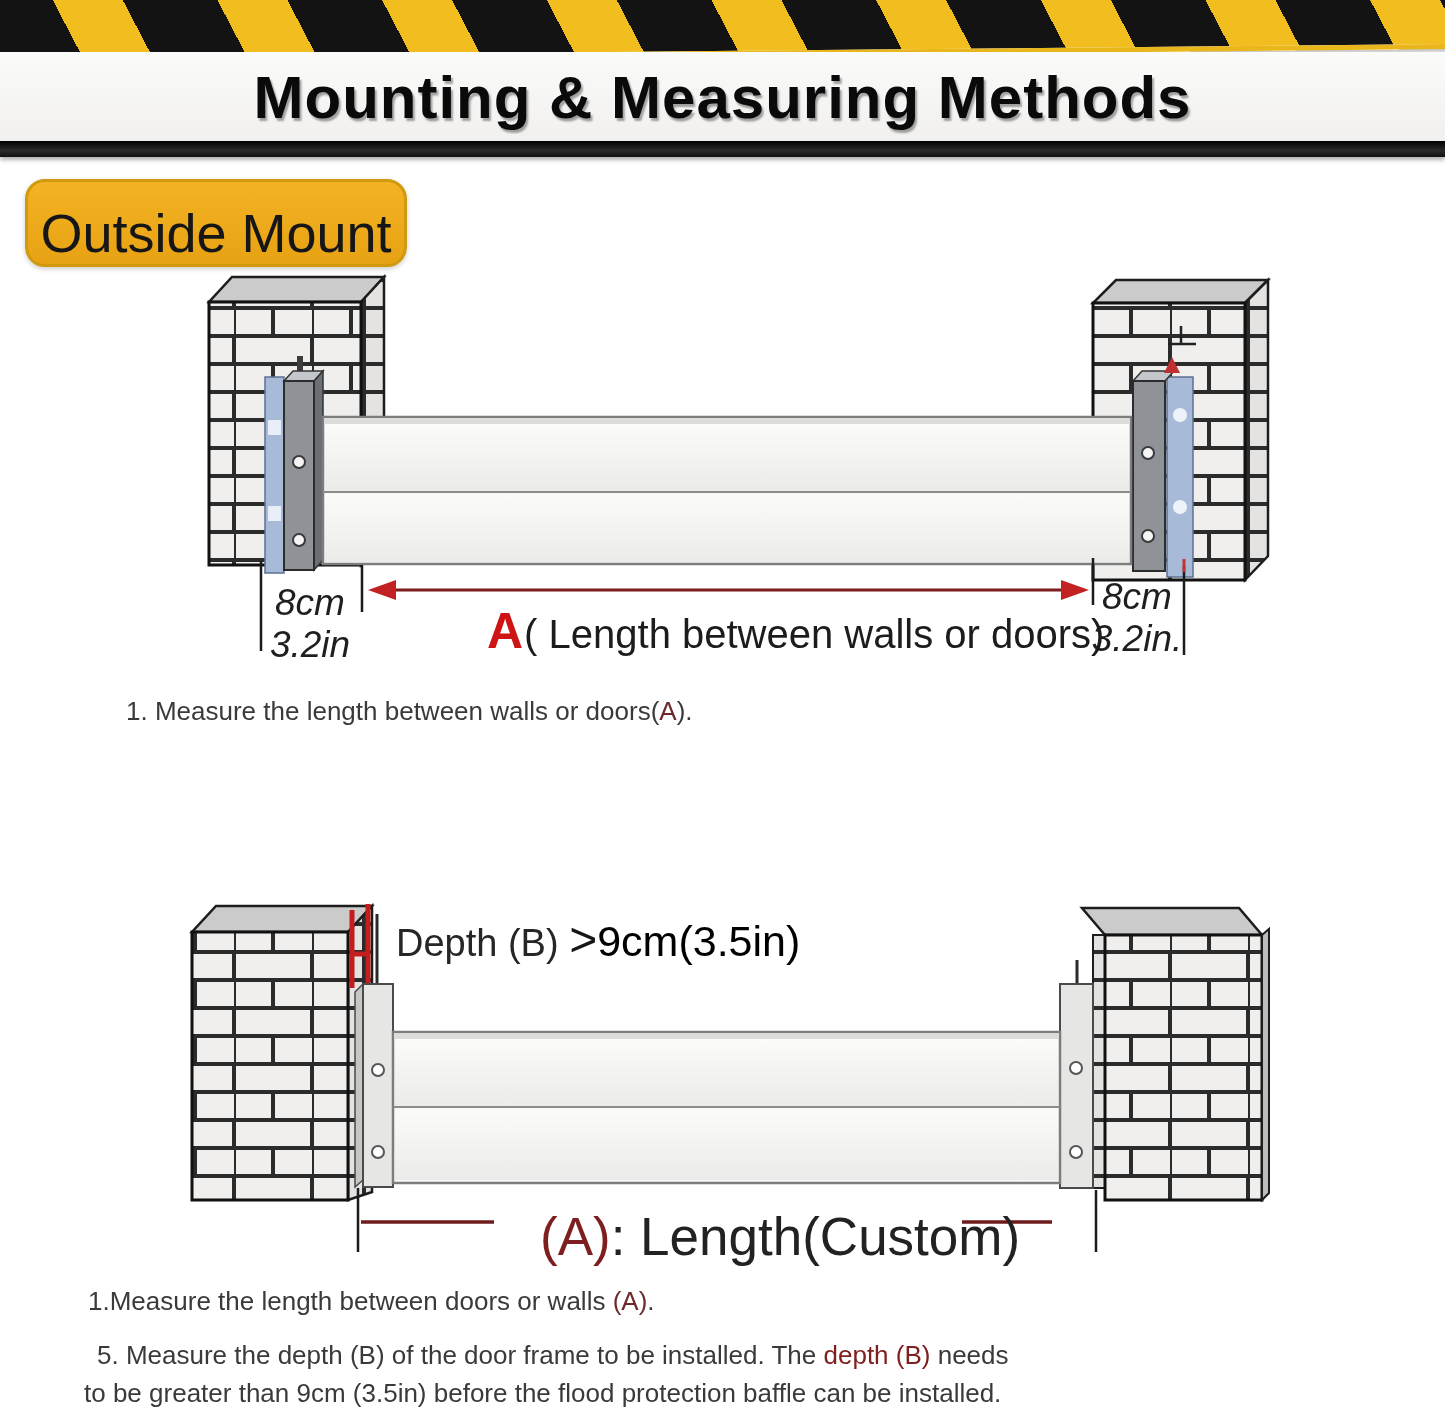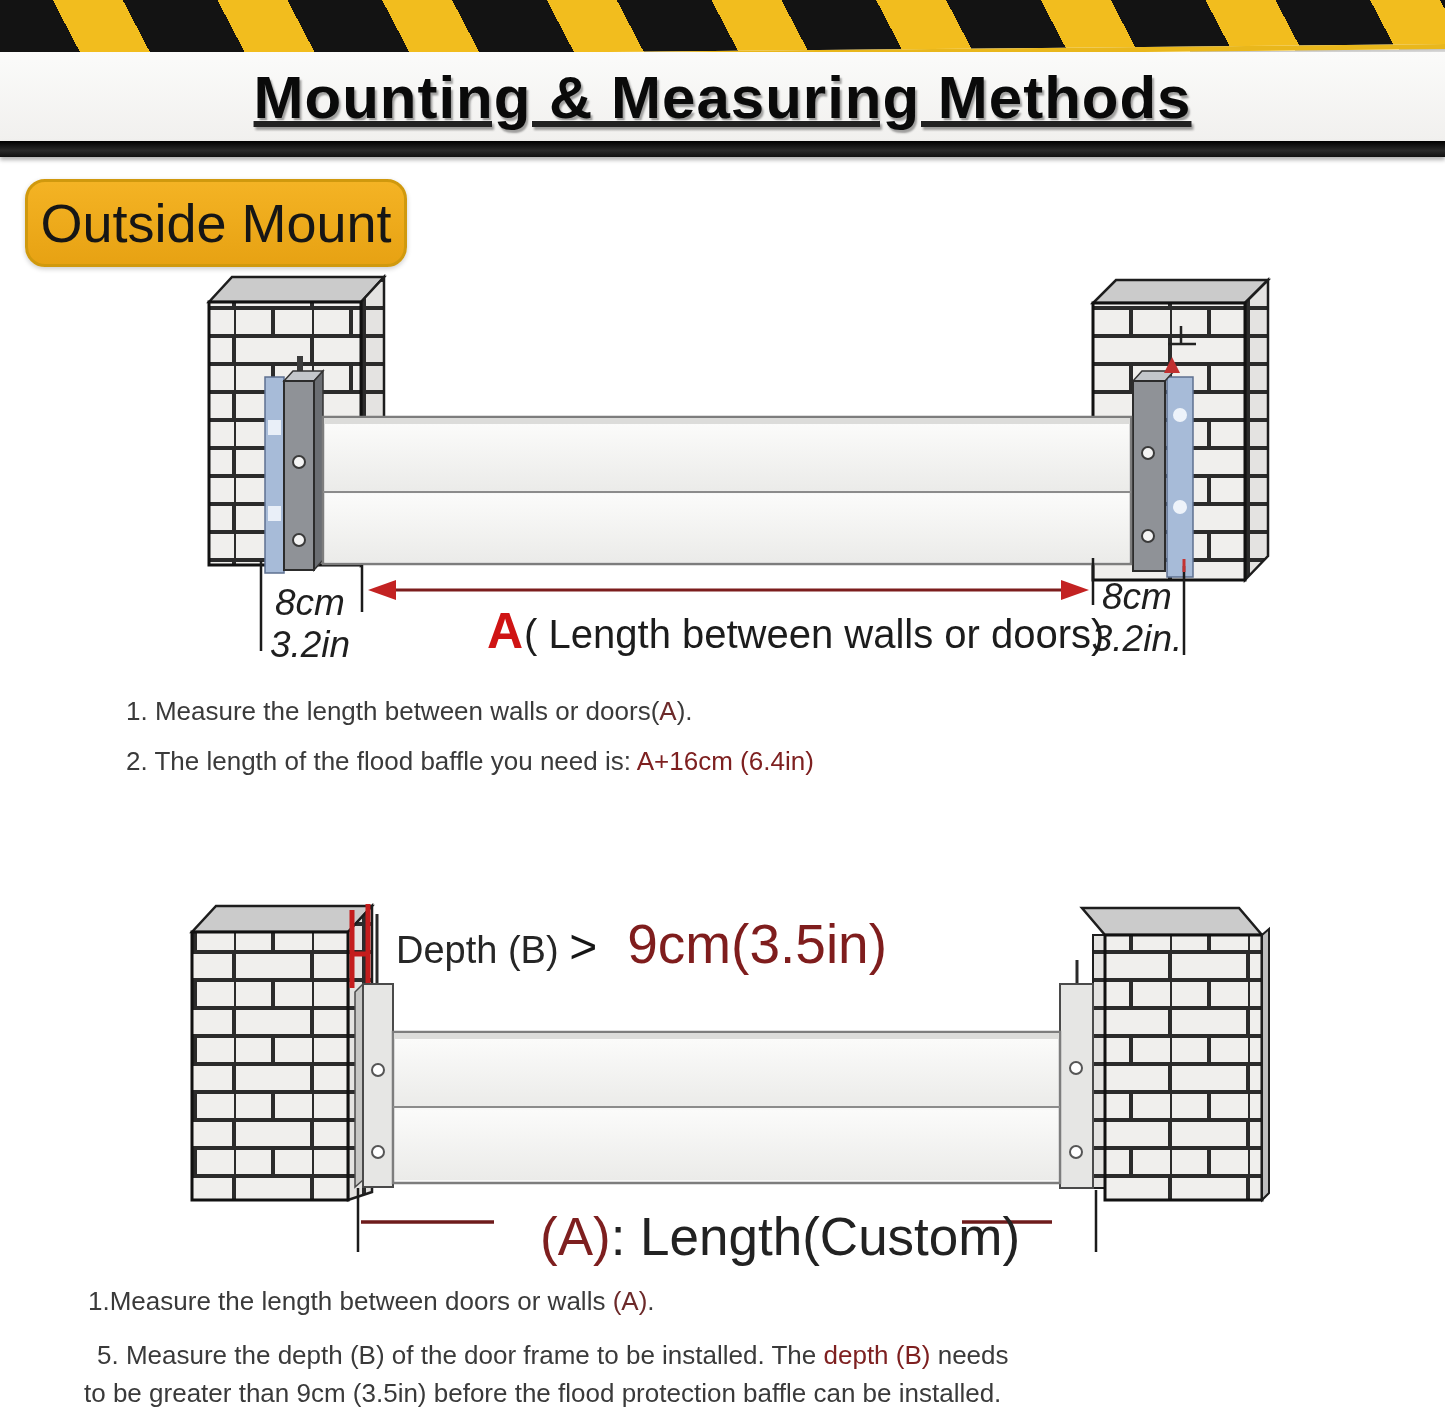--- a/index.html
+++ b/index.html
@@ -7,50 +7,50 @@
         font-family:"Liberation Sans","DejaVu Sans",sans-serif;color:#222;}
   .abs{position:absolute;}
 
   
   .hazard{position:absolute;top:-9px;left:-12px;right:-12px;height:60px;
           background:repeating-linear-gradient(63deg,#131313 0 84px,#f2bd1e 84px 146px);
           border-bottom:5px solid #e9b71c;transform:rotate(-0.55deg);
           box-shadow:0 3px 7px rgba(0,0,0,.28);}
   .titleband{position:absolute;top:52px;left:0;right:0;height:90px;
              background:linear-gradient(180deg,#fbfbfa, #f1f0ee);
-             display:flex;align-items:center;justify-content:center;text-decoration:underline;}
+             display:flex;align-items:center;justify-content:center;}
   .titleband h1{margin:0;font-size:60px;font-weight:700;letter-spacing:1px;color:#0a0a0a;
                 text-shadow:2px 3px 2px rgba(0,0,0,.35),-1px -1px 1px rgba(255,255,255,.55);}
   .blackbar{position:absolute;top:141px;left:0;right:0;height:16px;
             background:linear-gradient(180deg,#000 0%,#2a2a2a 60%,#111 100%);
             box-shadow:0 3px 4px rgba(0,0,0,.3);}
 
   
   .badge{position:absolute;left:25px;width:382px;height:88px;border-radius:20px;
          background:linear-gradient(180deg,#f4b324,#e7a213);
          border:3px solid #d0990e;box-sizing:border-box;
-         display:flex;align-items:center;justify-content:center;
+         display:flex;align-items:flex-end;justify-content:center;
          font-size:54px;color:#161616;box-shadow:0 2px 5px rgba(0,0,0,.2);}
   .badge-outside{top:179px;}
   .badge-inside{top:806px;}
 
   
   .diagram-svg{position:absolute;top:0;left:0;}
 
   
   .mval{font-size:37px;color:#1f1f1f;line-height:42px;text-align:center;font-style:italic;}
   .mval span{display:block;}
   .span-label{font-size:40px;color:#1c1c1c;white-space:nowrap;}
   .span-label .bigA{font-size:50px;font-weight:800;color:#cf1414;letter-spacing:1px;}
   .steps{font-size:26px;color:#3a3a3a;white-space:nowrap;}
   .maroon{color:#7e2020;}
   .softmaroon{color:#6d2a2a;}
   .depth-label{white-space:nowrap;font-size:38px;color:#262626;}
   .depth-label .gt{font-size:48px;color:#161616;}
-  .depth-label .dval{font-size:55px;color:#7f1d1d;margin-left:30px;}
+  .depth-label .dval{font-size:43px;color:#000000;}
   .len-label{font-size:53px;color:#222;white-space:nowrap;}
   .len-label .la{color:#7e1f1f;}
 </style>
 </head>
 <body>
 
 <div class="page">
 
   <div class="hazard"></div>
 
@@ -192,23 +192,20 @@
   <div class="abs mval" style="left:1089px;top:576px;width:96px;">
     <span>8cm</span>
     <span>3.2in.</span>
   </div>
   <div class="abs span-label" style="left:487px;top:602px;">
     <span class="bigA">A</span><span>( Length between walls or doors)</span>
   </div>
   <div class="abs steps" style="left:126px;top:696px;">
     <span>1. Measure the length between walls or doors(</span><span class="softmaroon">A</span><span>).</span>
   </div>
-  <div class="abs steps" style="left:126px;top:746px;">
-    <span>2. The length of the flood baffle you need is: </span><span class="maroon">A+16cm (6.4in)</span>
-  </div>
 
   <div class="abs depth-label" style="left:396px;top:912px;">
     <span>Depth (B) </span><span class="gt">&gt;</span><span class="dval">9cm(3.5in)</span>
   </div>
   <div class="abs len-label" style="left:540px;top:1206px;">
     <span class="la">(A)</span><span>: Length(Custom)</span>
   </div>
   <div class="abs steps" style="left:88px;top:1286px;text-align:right;">
     <span>1.Measure the length between doors or walls </span><span class="softmaroon">(A)</span><span>.</span>
   </div>

